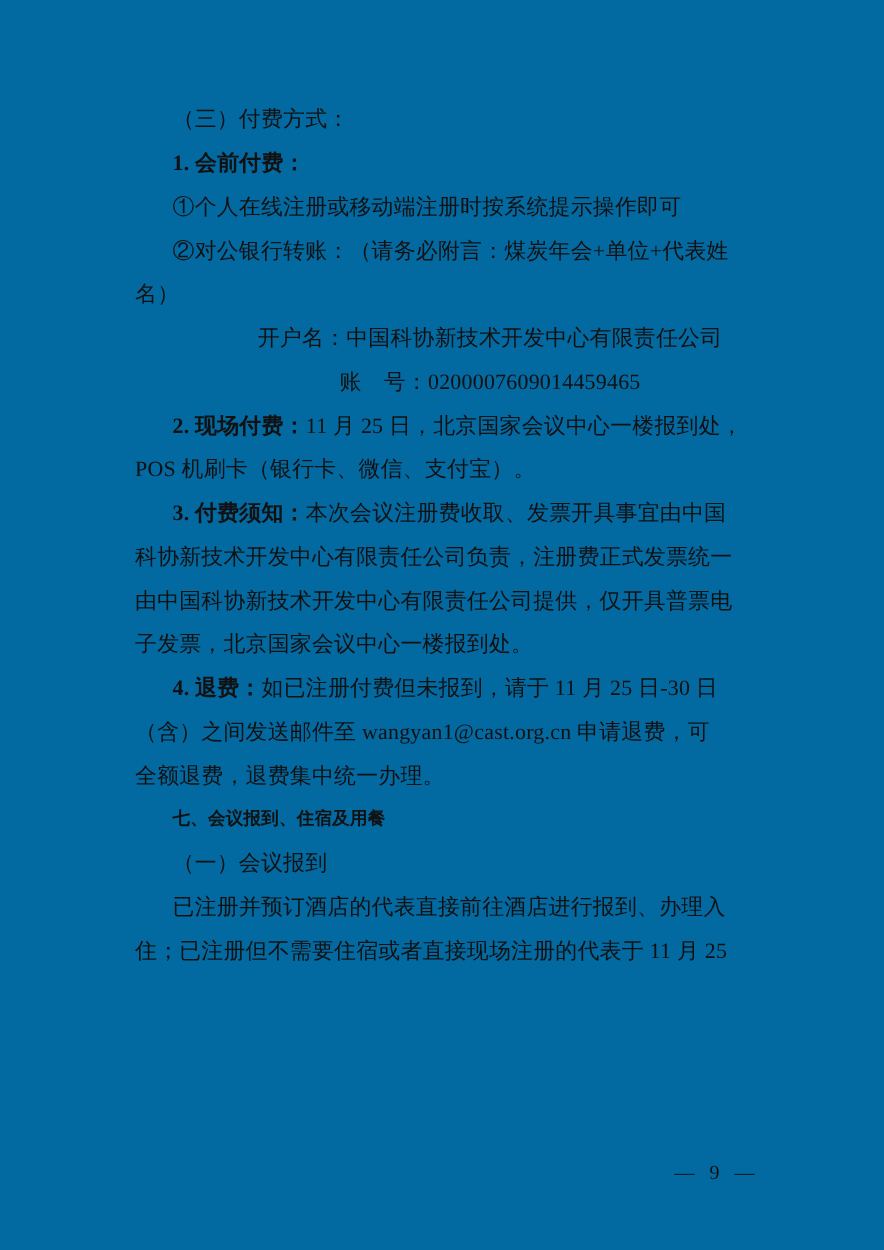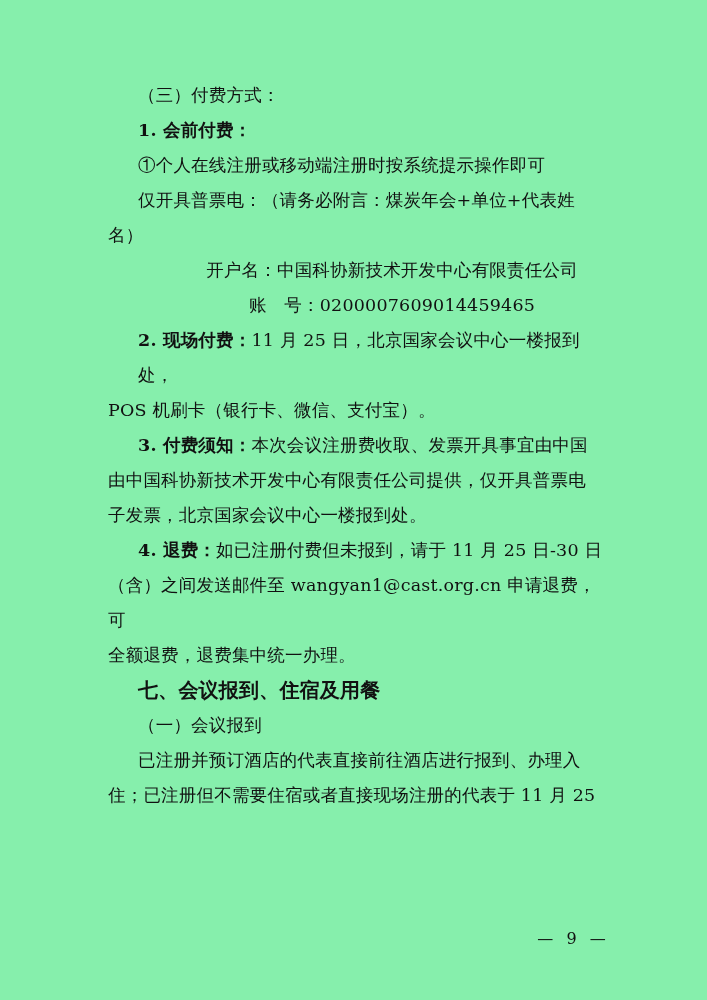--- a/index.html
+++ b/index.html
@@ -14,40 +14,41 @@
     color: #1a1a1a;
     position: relative;
     overflow: hidden;
   }
   .page {
     position: absolute;
     left: 0;
     top: 0;
     width: 707px;
     height: 1000px;
-    background: #86efac;
+    background: #0369a1;
+    font-family: Liberation Serif, serif;
   }
   .content {
     position: absolute;
     left: 108px;
     top: 78px;
     width: 502px;
   }
   .line {
     font-size: 17.5px;
     line-height: 35px;
     white-space: pre-wrap;
     letter-spacing: 0.2px;
     color: #111;
   }
   .indent2 { text-indent: 0; padding-left: 30px; }
   .indent-deep { padding-left: 66px; text-align: center; }
   .para { margin: 0; }
   .heading {
-    font-size: 20px;
+    font-size: 14px;
     line-height: 35px;
     font-weight: bold;
     padding-left: 30px;
   }
   .footer {
     position: absolute;
     left: 0;
     bottom: 52px;
     width: 707px;
     text-align: center;
@@ -62,27 +63,28 @@
   .seg-b { font-weight: bold; }
 </style>
 </head>
 <body>
 
 <div class="page">
   <div class="content" id="body-container">
       <p class="line para indent2"><span>（三）付费方式：</span></p>
       <p class="line para indent2"><span class="seg-b">1. 会前付费：</span></p>
       <p class="line para indent2"><span>①个人在线注册或移动端注册时按系统提示操作即可</span></p>
-      <p class="line para indent2"><span>仅开具普票电：（请务必附言：煤炭年会+单位+代表姓</span></p>
+      <p class="line para indent2"><span>②对公银行转账：（请务必附言：煤炭年会+单位+代表姓</span></p>
       <p class="line para "><span>名）</span></p>
       <p class="line para indent-deep"><span>开户名：中国科协新技术开发中心有限责任公司</span></p>
       <p class="line para indent-deep"><span>账　号：0200007609014459465</span></p>
       <p class="line para indent2"><span class="seg-b">2. 现场付费：</span><span>11 月 25 日，北京国家会议中心一楼报到处，</span></p>
       <p class="line para "><span>POS 机刷卡（银行卡、微信、支付宝）。</span></p>
       <p class="line para indent2"><span class="seg-b">3. 付费须知：</span><span>本次会议注册费收取、发票开具事宜由中国</span></p>
+      <p class="line para "><span>科协新技术开发中心有限责任公司负责，注册费正式发票统一</span></p>
       <p class="line para "><span>由中国科协新技术开发中心有限责任公司提供，仅开具普票电</span></p>
       <p class="line para "><span>子发票，北京国家会议中心一楼报到处。</span></p>
       <p class="line para indent2"><span class="seg-b">4. 退费：</span><span>如已注册付费但未报到，请于 11 月 25 日-30 日</span></p>
       <p class="line para "><span>（含）之间发送邮件至 wangyan1@cast.org.cn 申请退费，可</span></p>
       <p class="line para "><span>全额退费，退费集中统一办理。</span></p>
       <p class="line para heading"><span class="seg-b">七、会议报到、住宿及用餐</span></p>
       <p class="line para indent2"><span>（一）会议报到</span></p>
       <p class="line para indent2"><span>已注册并预订酒店的代表直接前往酒店进行报到、办理入</span></p>
       <p class="line para "><span>住；已注册但不需要住宿或者直接现场注册的代表于 11 月 25</span></p>
     </div>

